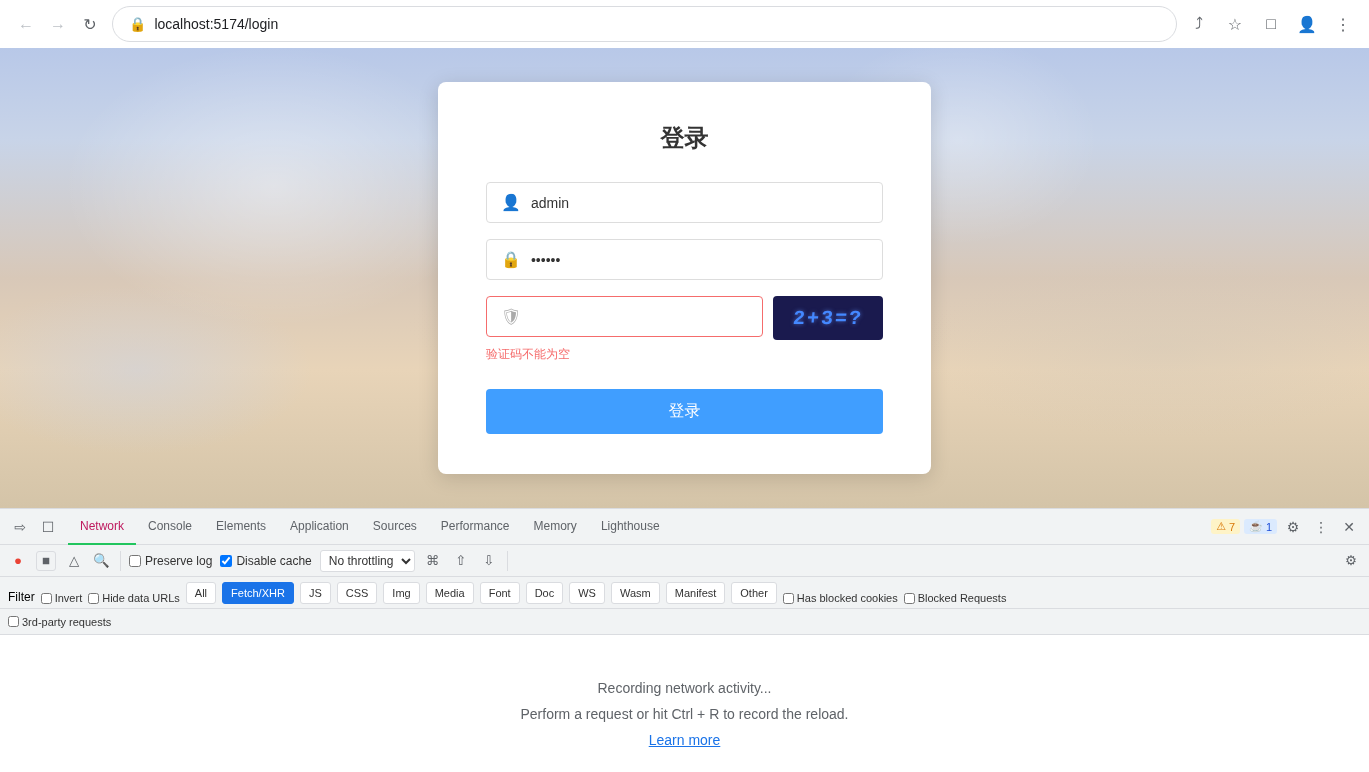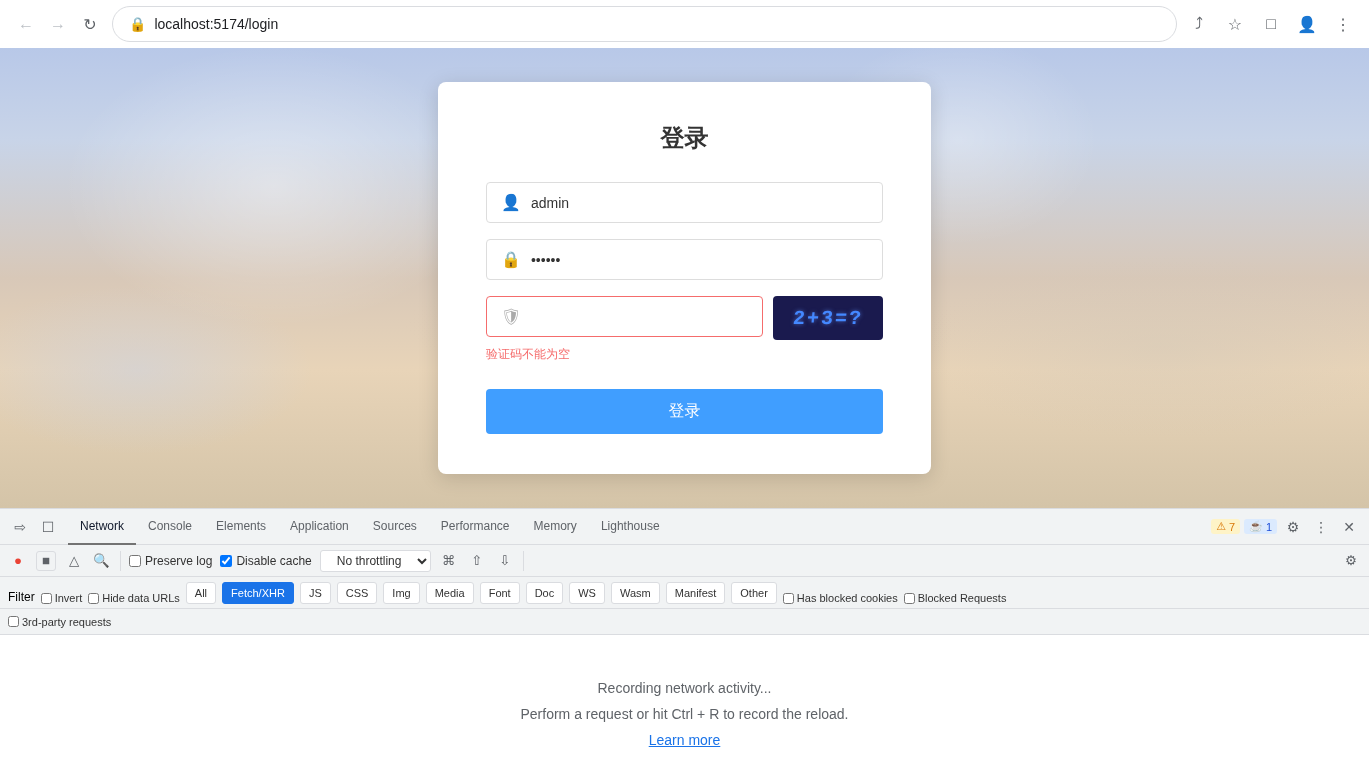--- a/index.html
+++ b/index.html
@@ -208,22 +208,22 @@
       height: 36px;
       display: flex;
       align-items: center;
       font-size: 12px;
       color: #5f6368;
       cursor: pointer;
       border-bottom: 2px solid transparent;
       white-space: nowrap;
     }
     .devtools-tab.active {
-      color: #0f172a;
-      border-bottom: 2px solid #737373;
+      color: #be185d;
+      border-bottom: 2px solid #22c55e;
     }
     .devtools-right {
       margin-left: auto;
       display: flex;
       align-items: center;
       gap: 4px;
     }
     .badge {
       display: inline-flex;
       align-items: center;
@@ -265,21 +265,21 @@
       cursor: pointer;
     }
     .checkbox-label input[type="checkbox"] {
       width: 12px; height: 12px;
       cursor: pointer;
     }
     .throttle-select {
       border: 1px solid #dadce0;
       border-radius: 3px;
       font-size: 12px;
-      padding: 1px 12px;
+      padding: 1px 4px;
       background: white;
       color: #333;
       cursor: pointer;
       height: 22px;
     }
     .divider-v {
       width: 1px;
       height: 20px;
       background: #dadce0;
     }

